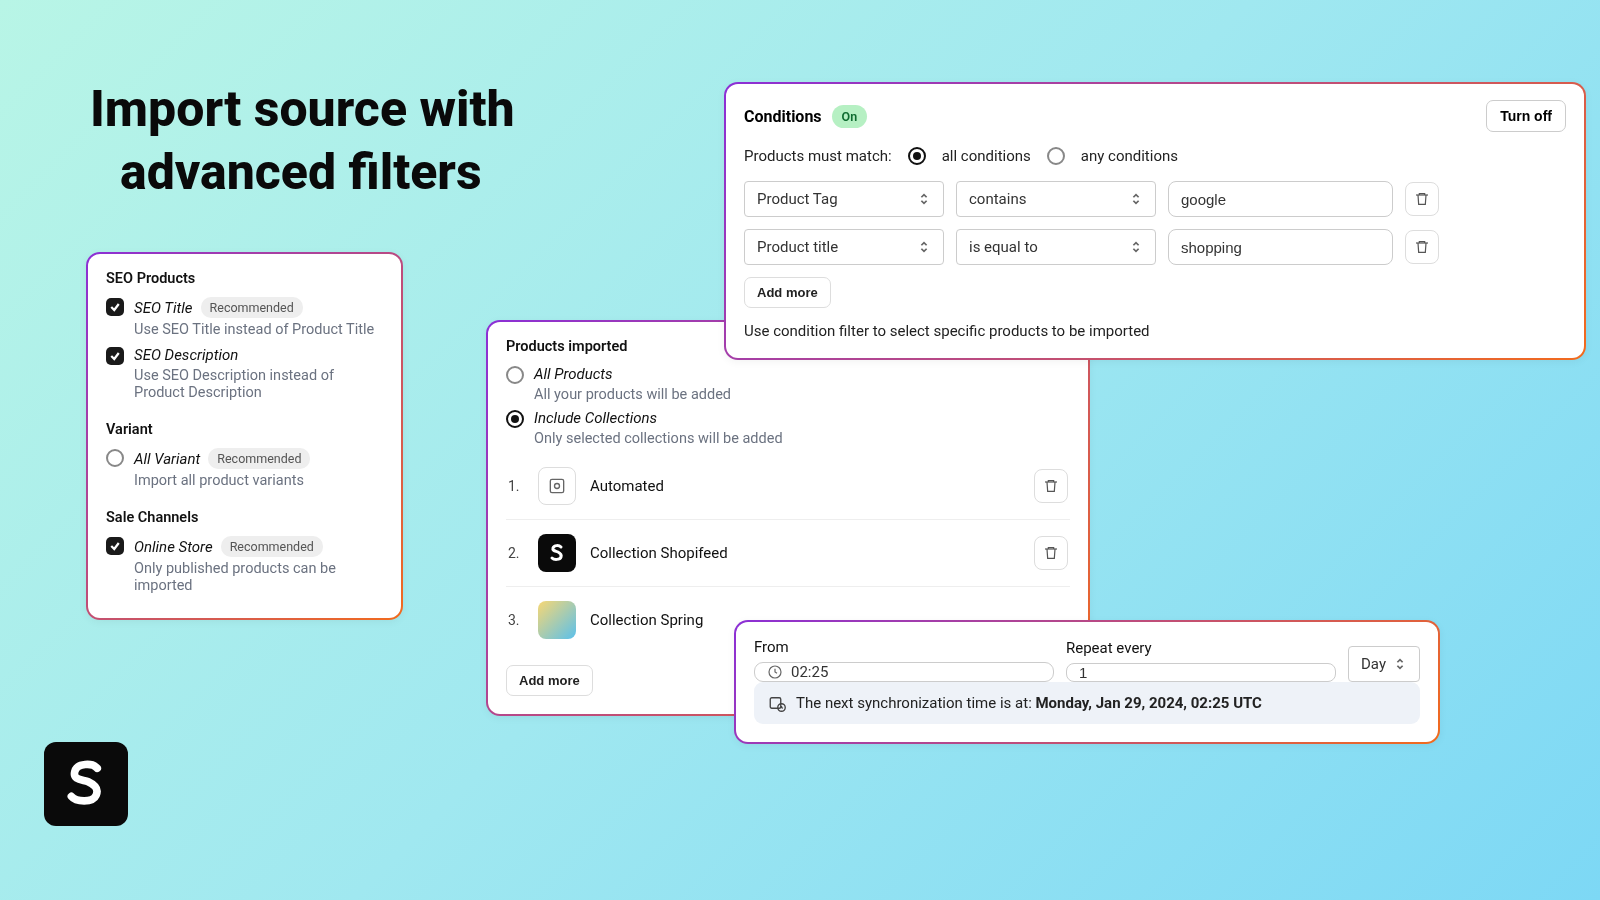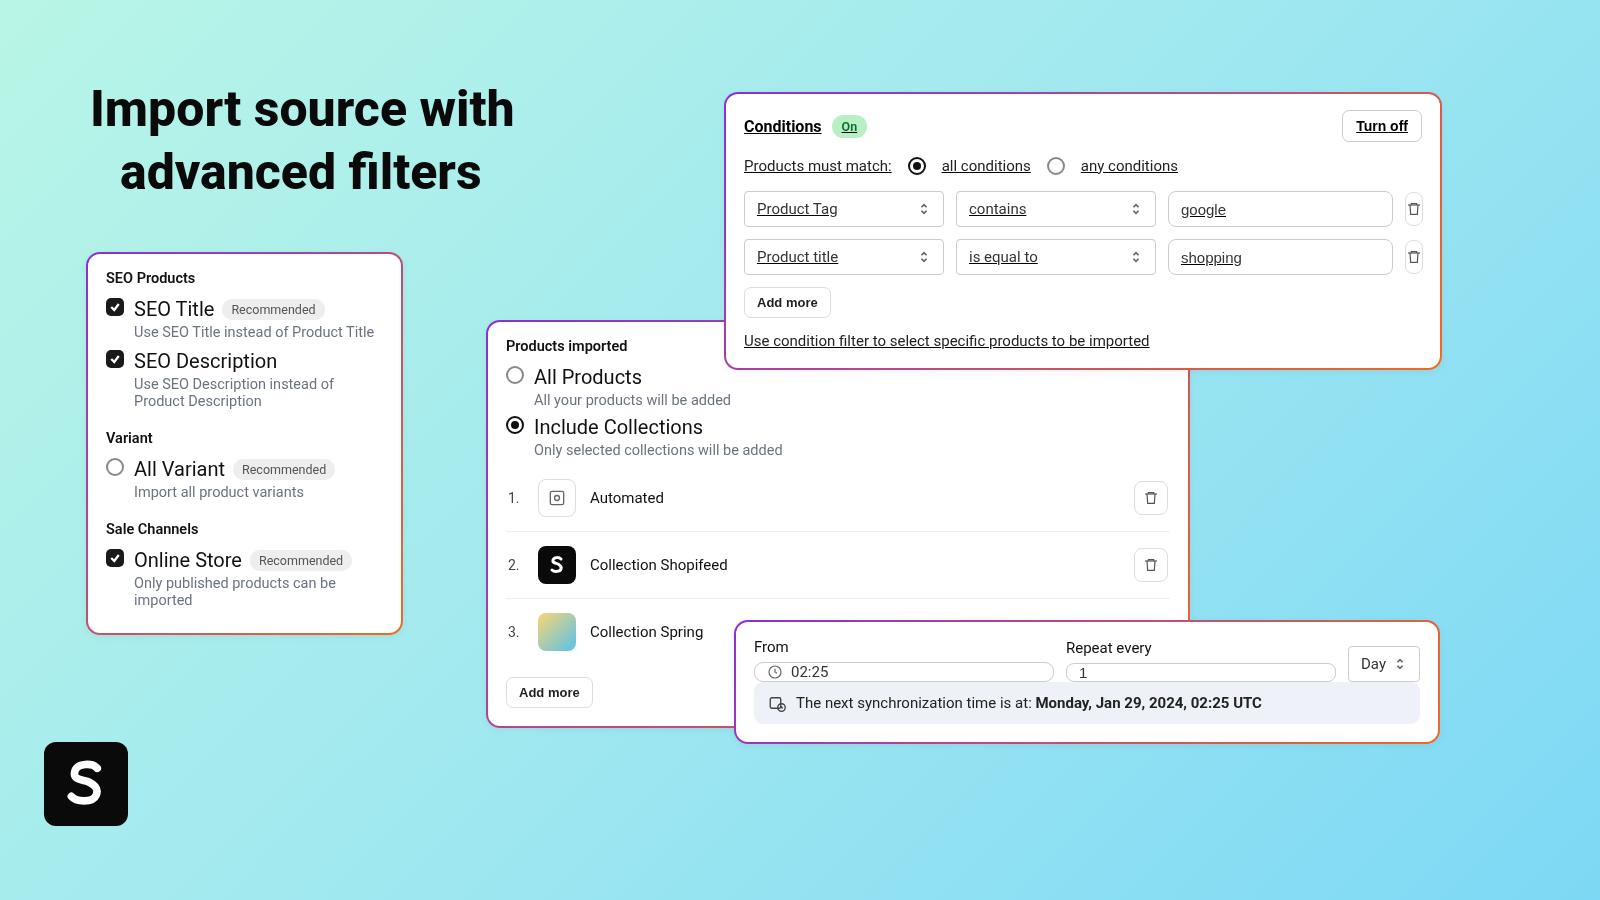--- a/index.html
+++ b/index.html
@@ -32,47 +32,47 @@
 .sec-heading { font-size: 14.5px; font-weight: 600; color: #111; margin-bottom: 10px; }
 .optrow { display: flex; align-items: flex-start; gap: 10px; margin-bottom: 6px; }
 .checkbox { width: 18px; height: 18px; border-radius: 5px; display: inline-flex; align-items: center; justify-content: center; flex-shrink: 0; margin-top: 1px; }
 .checkbox.checked { background: #1a1a1a; }
 .checkbox svg { width: 12px; height: 12px; stroke: #fff; stroke-width: 3; fill: none; }
 .radio { width: 18px; height: 18px; border-radius: 50%; border: 2px solid #888; flex-shrink: 0; margin-top: 1px; display: inline-flex; align-items: center; justify-content: center; }
 .radio.sel { border-color: #111; }
 .radio.sel::after { content: ""; width: 8px; height: 8px; border-radius: 50%; background: #111; }
 .opt-body { display: flex; flex-direction: column; gap: 3px; }
 .opt-line1 { display: flex; align-items: center; gap: 8px; }
-.opt-label { font-size: 20px; color: #111; }
+.opt-label { font-size: 15px; color: #111; font-style: italic; }
 .badge-rec { background: #eee; color: #555; font-size: 12.5px; padding: 3px 9px; border-radius: 10px; }
 .opt-desc { font-size: 14.5px; color: #6b7280; }
 .sec-gap { height: 14px; }
 
 
 .panel-seo { left: 86px; top: 252px; width: 317px; }
 
 
-.panel-imported { left: 486px; top: 320px; width: 704px; }
+.panel-imported { left: 486px; top: 320px; width: 604px; }
 .coll-row { display: flex; align-items: center; gap: 14px; padding: 14px 2px; border-bottom: 1px solid #eee; }
 .coll-row:first-of-type { border-top: 1px solid #eee; margin-top: 10px; }
 .coll-idx { font-size: 14px; color: #444; width: 16px; }
 .coll-thumb { width: 38px; height: 38px; border-radius: 8px; display: flex; align-items: center; justify-content: center; }
 .coll-name { font-size: 15px; color: #111; flex: 1; }
 .icon-btn { width: 34px; height: 34px; border: 1px solid #ddd; border-radius: 8px; background: #fff; display: flex; align-items: center; justify-content: center; cursor: pointer; }
 .icon-btn svg { width: 16px; height: 16px; stroke: #555; fill: none; stroke-width: 1.8; }
 .btn-small { display: inline-block; padding: 7px 12px; border: 1px solid #ddd; border-radius: 7px; font-size: 13px; font-weight: 600; color: #222; background: #fff; cursor: pointer; }
 .btn-addmore { margin-top: 12px; }
 .thumb-auto { border: 1px solid #ddd; }
 .thumb-auto svg { width: 20px; height: 20px; stroke: #666; fill: none; stroke-width: 1.6; }
 .thumb-s { background: #0a0a0a; color: #fff; }
 .thumb-s svg { width: 24px; height: 24px; }
 .thumb-spring { background: linear-gradient(135deg,#f7d774,#5bc0eb); }
 
 
-.panel-conditions { left: 724px; top: 92px; width: 718px; text-decoration: underline; }
+.panel-conditions { left: 724px; top: 82px; width: 862px; }
 .cond-head { display: flex; align-items: center; justify-content: space-between; margin-bottom: 14px; }
 .cond-head-l { display: flex; align-items: center; gap: 10px; }
 .cond-title { font-size: 16px; font-weight: 700; }
 .badge-on { background: #b6f0c3; color: #0e6b2f; font-size: 12.5px; font-weight: 600; padding: 4px 10px; border-radius: 12px; }
 .btn-turnoff { padding: 7px 13px; border: 1px solid #ccc; border-radius: 7px; background: #fff; font-size: 14px; font-weight: 600; cursor: pointer; }
 .match-row { display: flex; align-items: center; gap: 16px; margin-bottom: 16px; font-size: 15px; color: #222; }
 .cond-row { display: flex; gap: 12px; margin-bottom: 12px; align-items: center; }
 .select-like { flex: 0 0 200px; height: 36px; border: 1px solid #ccc; border-radius: 4px; padding: 0 12px; display: flex; align-items: center; justify-content: space-between; font-size: 15px; color: #333; background: #fff; cursor: pointer; }
 .input-like { flex: 0 0 200px; height: 36px; border: 1px solid #ccc; border-radius: 8px; padding: 0 12px; font-size: 15px; color: #333; background: #fff; }
 .chev-ud { width: 14px; height: 14px; stroke: #666; fill: none; stroke-width: 2; }

